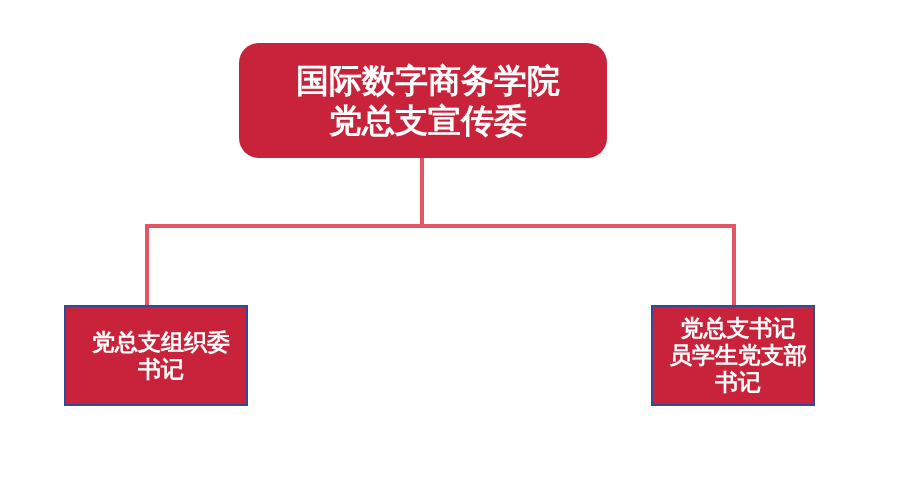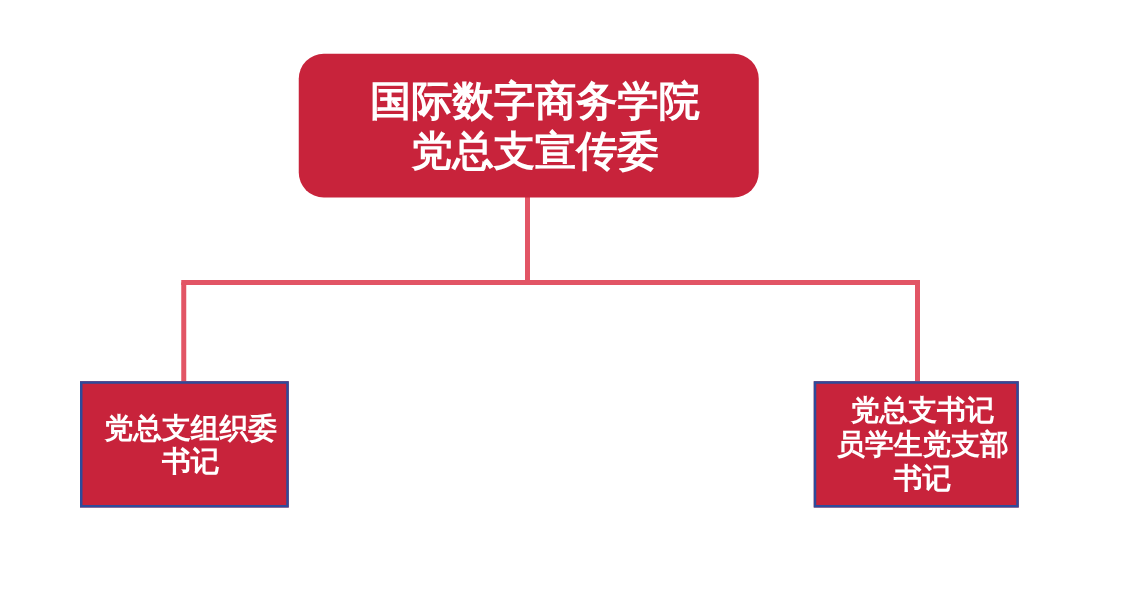--- a/index.html
+++ b/index.html
@@ -37,21 +37,21 @@
     width: 368px;
     height: 115px;
     border-radius: 20px;
     font-size: 33px;
   }
   .node-root .label-line {
     line-height: 40px;
     white-space: nowrap;
   }
   .node-child {
-    width: 167px;
+    width: 184px;
     height: 101px;
     top: 305px;
     border: 2px solid var(--child-border, #2E4B9B);
     font-size: 23px;
   }
   .node-child .label-line {
     line-height: 27px;
     white-space: nowrap;
   }
   .node-child-left  { left: 64px; }

